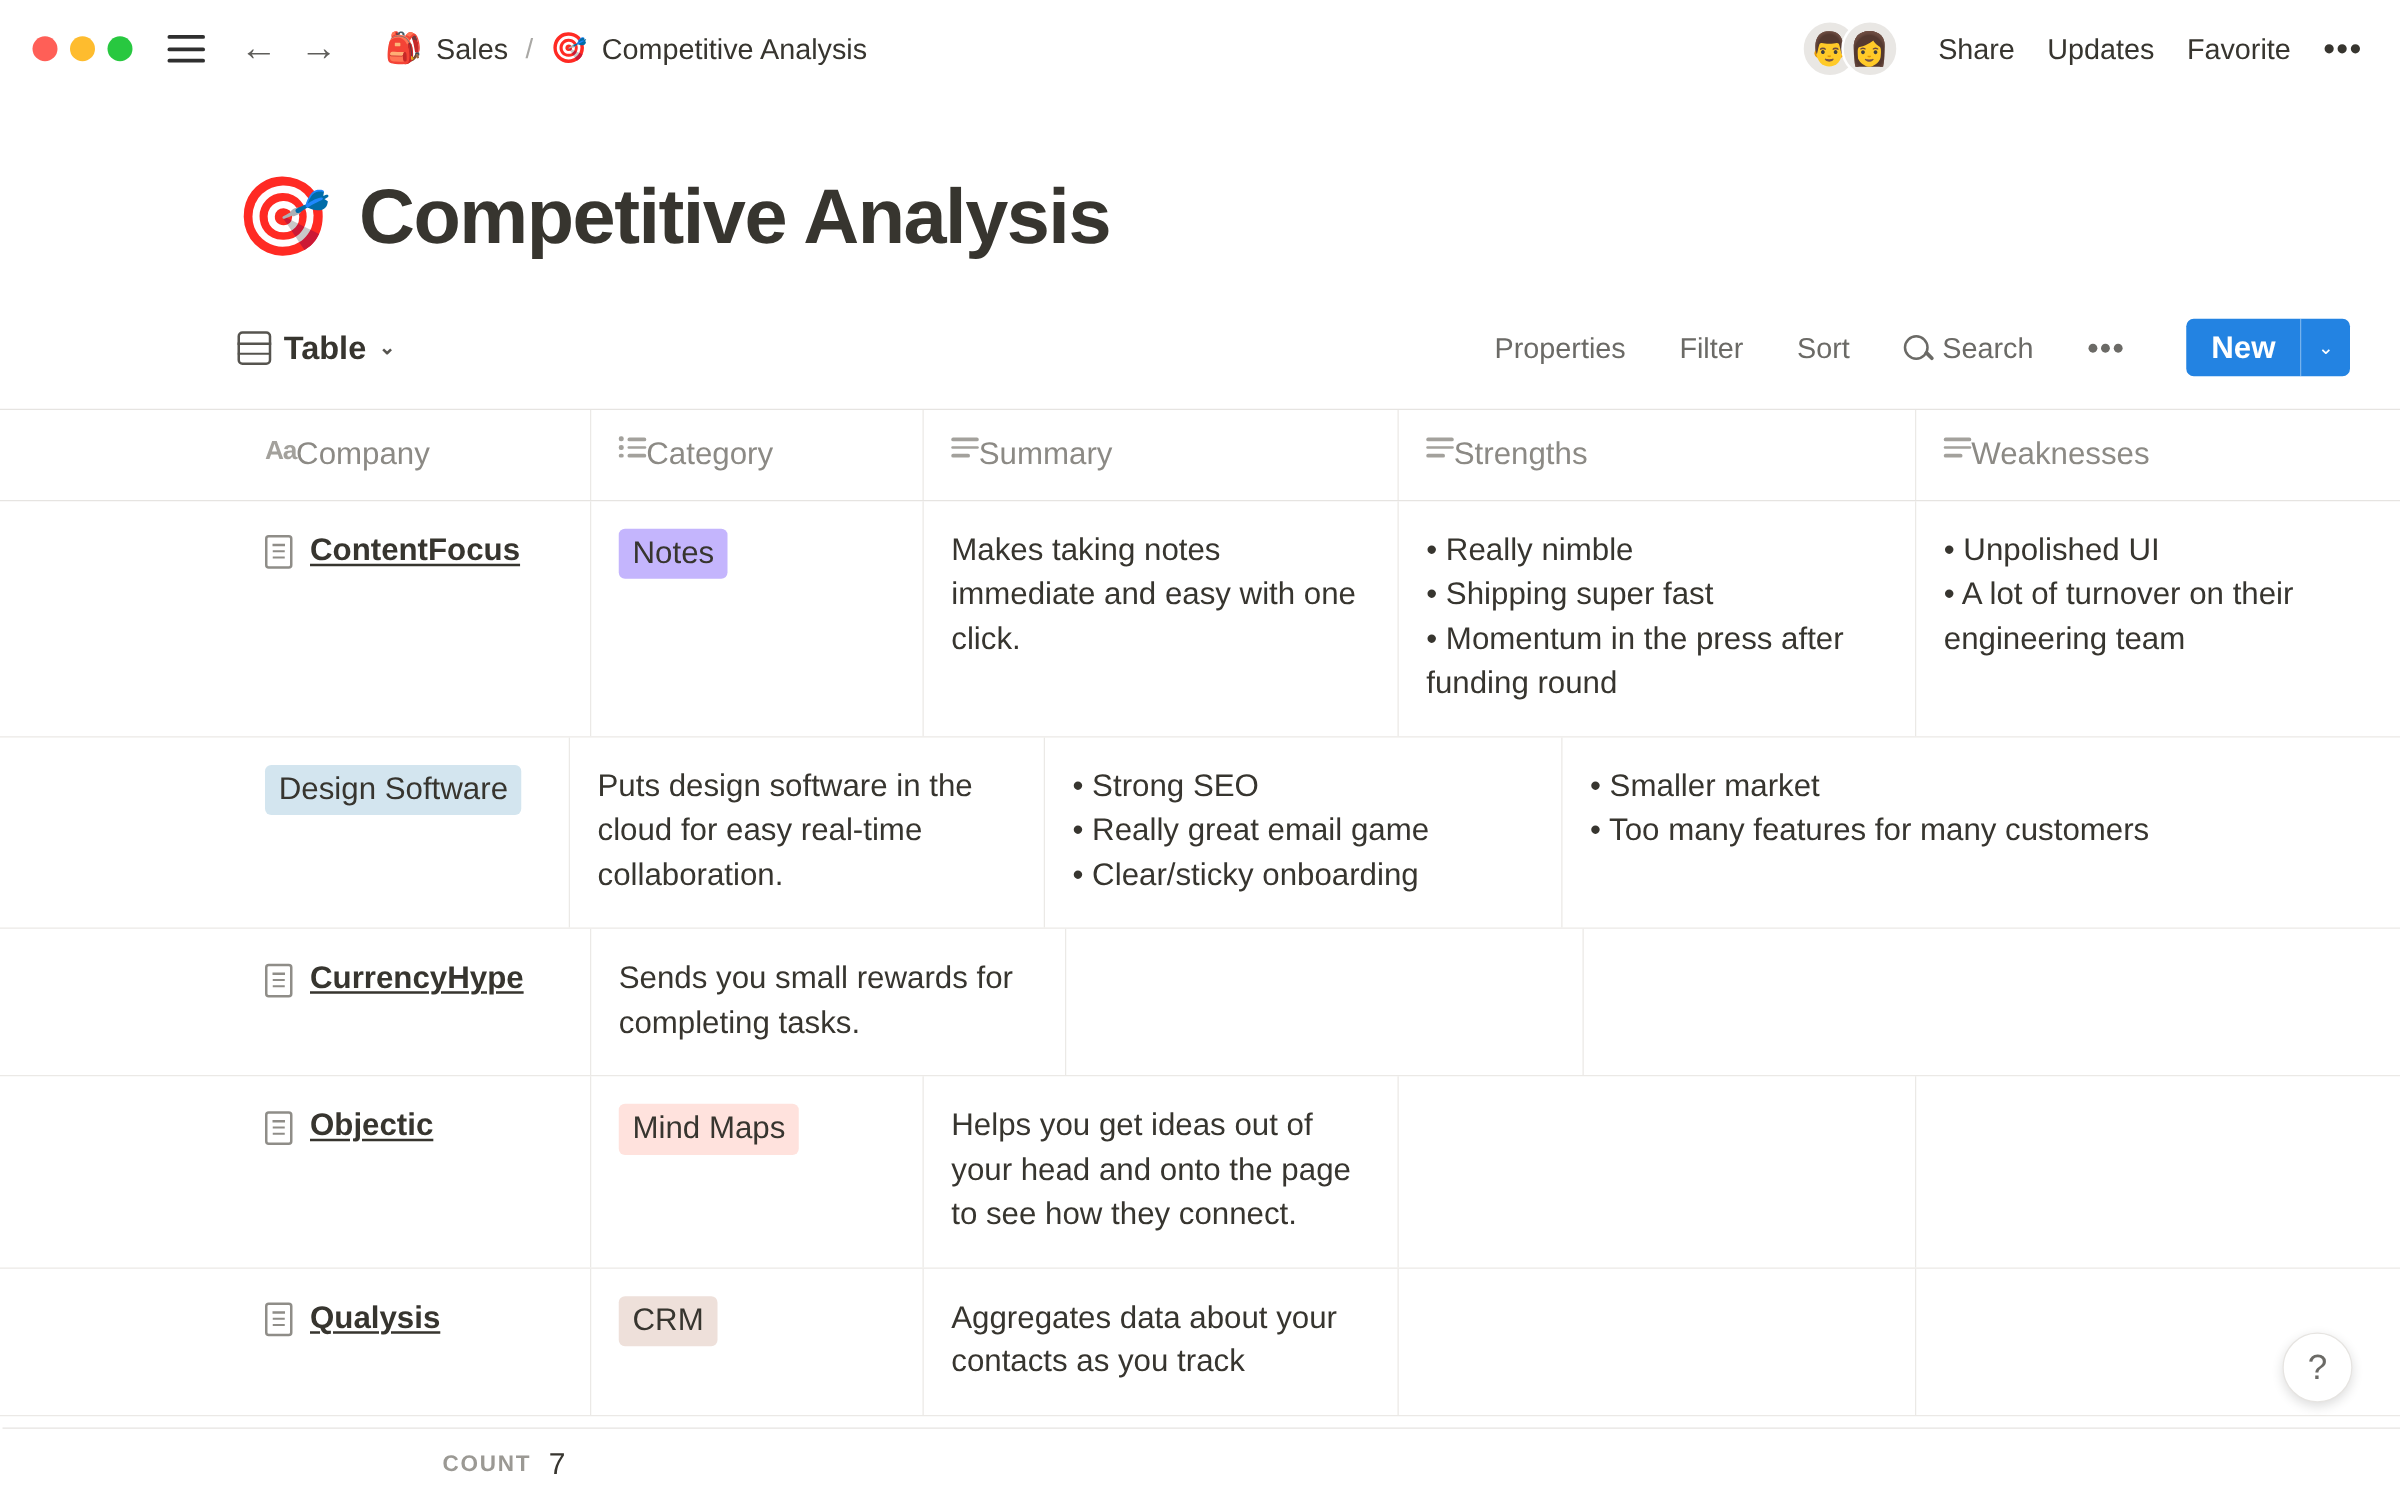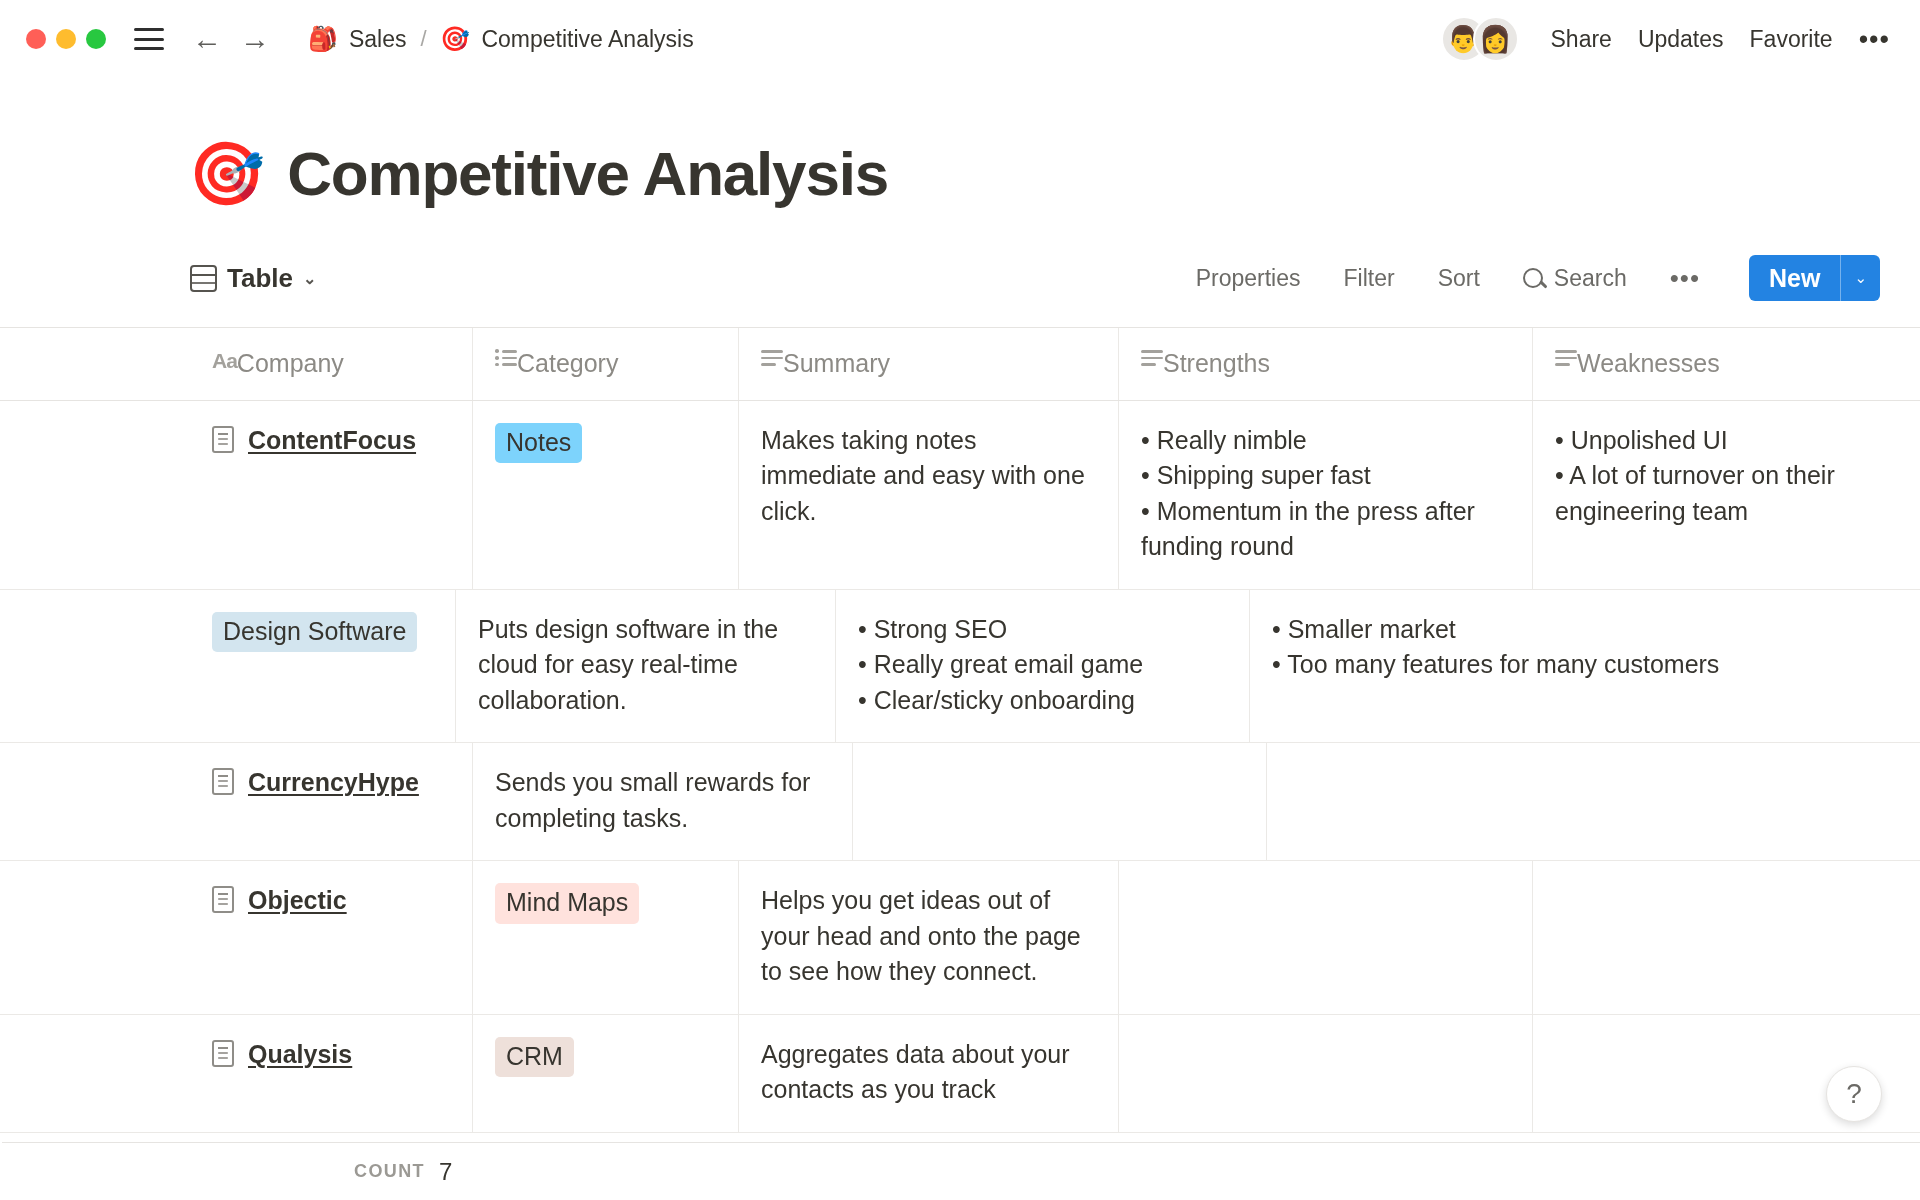--- a/index.html
+++ b/index.html
@@ -181,21 +181,21 @@
   .hico-list { display: inline-block; width: 22px; }
   .hico-list i {
     display: block; height: 2.6px; background: #a3a19c; border-radius: 2px; margin: 4px 0 4px 7px; width: 15px;
     position: relative;
   }
   .hico-list i::before {
     content: ""; position: absolute; left: -7px; top: -0.6px;
     width: 3.6px; height: 3.6px; background: #a3a19c; border-radius: 50%;
   }
 
-  .company-cell { display: flex; align-items: flex-start; gap: 14px; }
+  .company-cell { display: flex; align-items: center; gap: 14px; }
   .doc-ico {
     width: 22px; height: 27px; flex: 0 0 22px;
     border: 2.2px solid #8f8d88; border-radius: 3px; position: relative;
     margin-top: 3px;
   }
   .doc-ico::before {
     content: ""; position: absolute; left: 4px; right: 4px; top: 5px;
     border-top: 2px solid #8f8d88;
     box-shadow: 0 5px 0 -0.2px #8f8d88, 0 10px 0 -0.2px #8f8d88;
   }
@@ -357,21 +357,21 @@
 
     <div class="trow">
       <div class="cell col-spacer"></div>
       <div class="cell col-company">
         <div class="company-cell">
           <span class="doc-ico"></span>
           <span class="company-name">ContentFocus</span>
         </div>
       </div>
       <div class="cell col-category">
-        <span class="tag" style="background:#7dd3fc">Notes</span>
+        <span class="tag" style="background:#c4b5fd">Notes</span>
       </div>
       <div class="cell col-summary">Makes taking notes immediate and easy with one click.</div>
       <div class="cell col-strengths bullets">
         <span class="bullet-line">• Really nimble</span>
         <span class="bullet-line">• Shipping super fast</span>
         <span class="bullet-line">• Momentum in the press after funding round</span>
       </div>
       <div class="cell col-weaknesses bullets">
         <span class="bullet-line">• Unpolished UI</span>
         <span class="bullet-line">• A lot of turnover on their engineering team</span>

